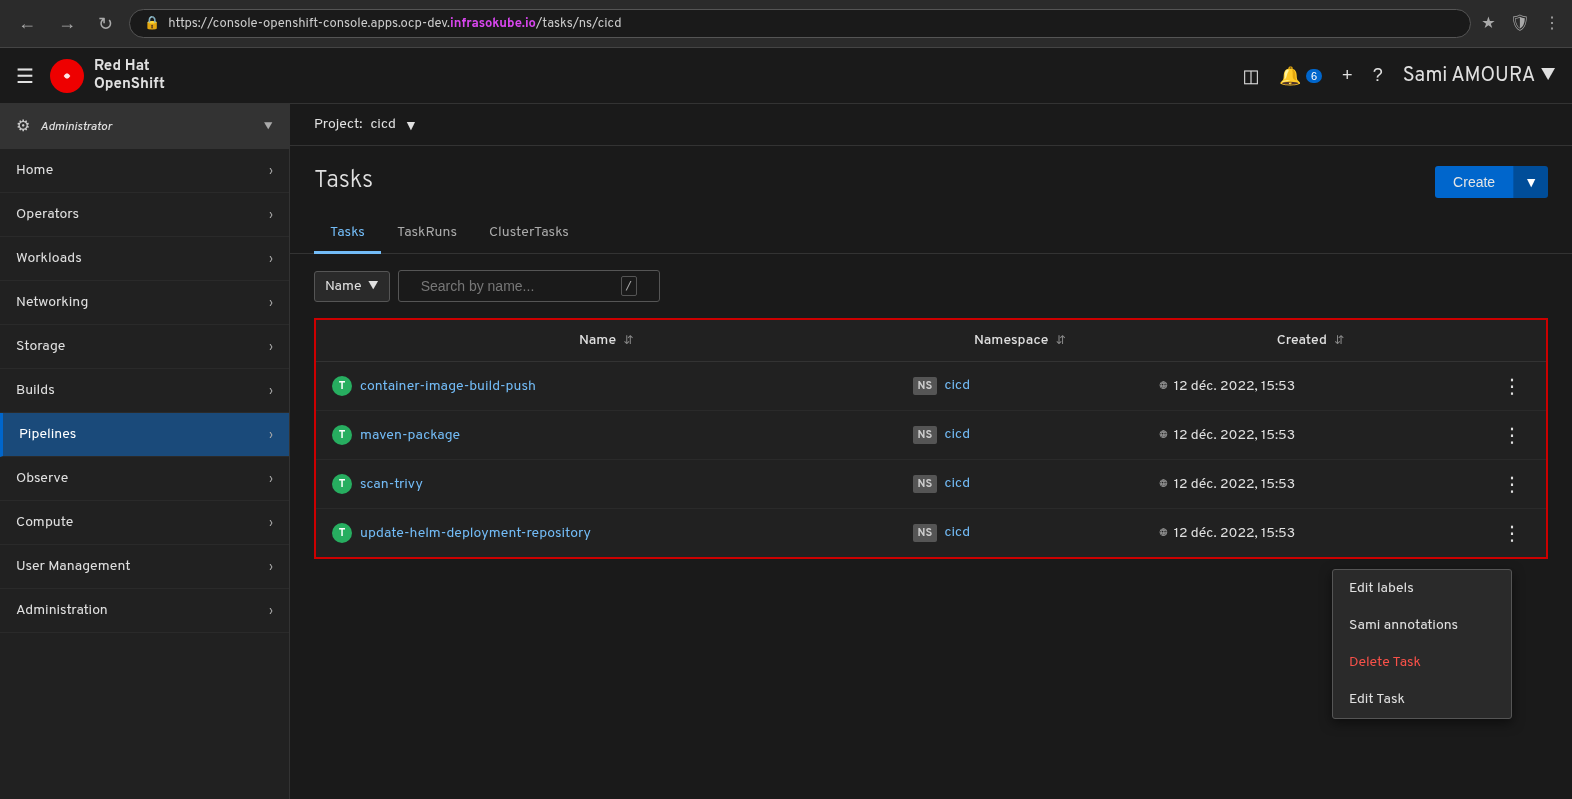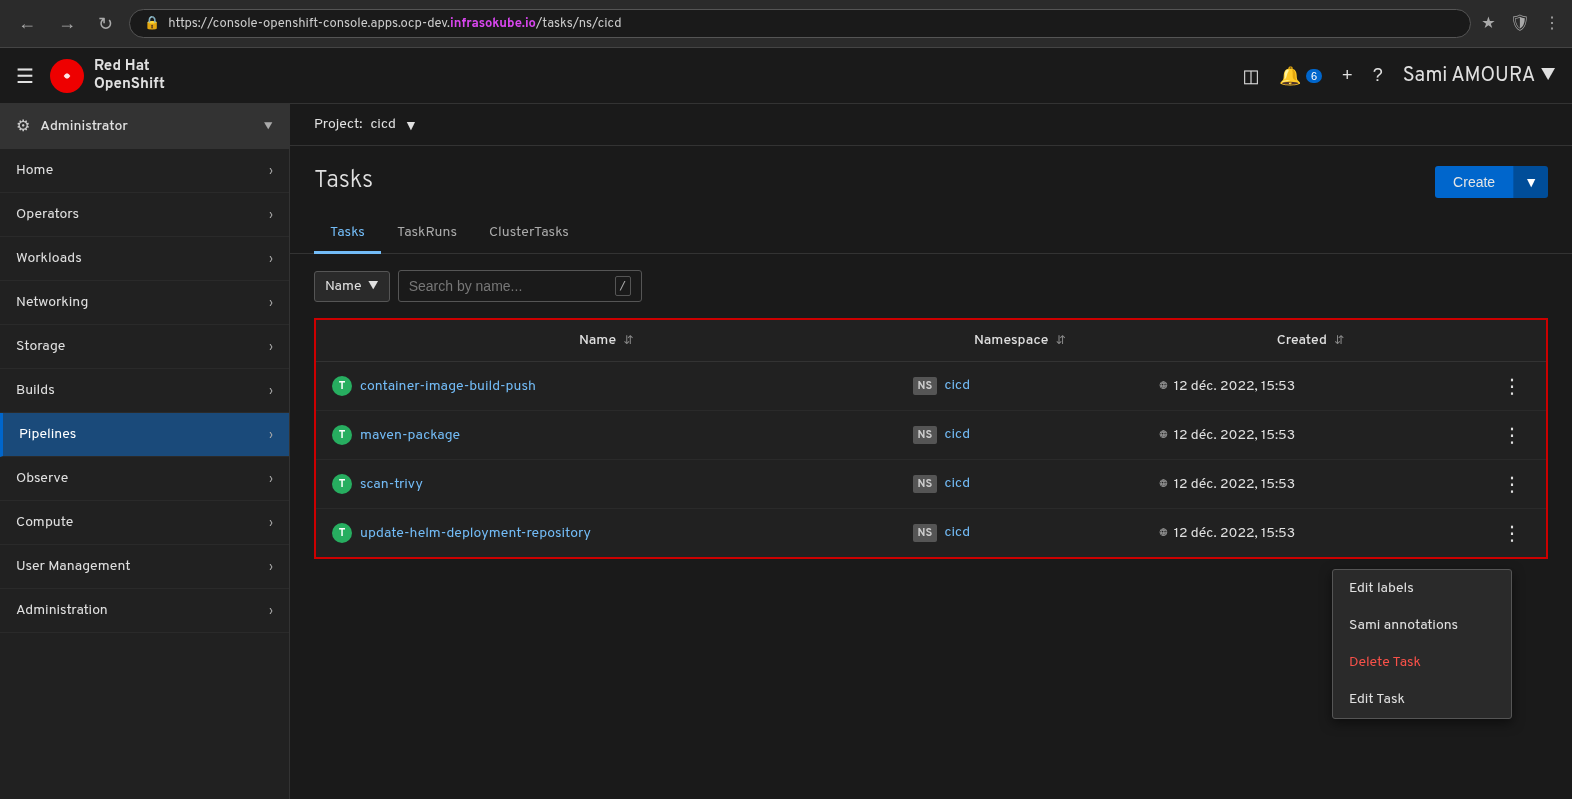--- a/index.html
+++ b/index.html
@@ -88,21 +88,21 @@
     .sidebar-role {
       background: #333;
       padding: 12px 16px;
       display: flex;
       align-items: center;
       justify-content: space-between;
       cursor: pointer;
     }
     .sidebar-role-inner { display: flex; align-items: center; gap: 10px; }
     .role-icon { font-size: 16px; color: #ccc; }
-    .role-label { font-size: 14px; color: #e0e0e0; font-weight: 500; }
+    .role-label { font-size: 12px; color: #e0e0e0; font-weight: 500; font-style: italic; }
     .sidebar-item {
       padding: 13px 16px;
       display: flex;
       align-items: center;
       justify-content: space-between;
       cursor: pointer;
       border-bottom: 1px solid #2a2a2a;
       color: #e0e0e0;
     }
     .sidebar-item.active { background: #1a4a7a; color: #fff; border-left: 3px solid #0066cc; }
@@ -190,22 +190,21 @@
       display: flex;
       align-items: center;
       gap: 6px;
     }
     .search-input-wrapper {
       display: flex;
       align-items: center;
       background: #1a1a1a;
       border: 1px solid #555;
       border-radius: 3px;
-      padding: 5px 10px;
-      gap: 6px;
+      padding: 5px 22px;
     }
     .search-input {
       background: none;
       border: none;
       color: #e0e0e0;
       font-size: 14px;
       outline: none;
       width: 200px;
     }
     .search-input::placeholder { color: #777; }

